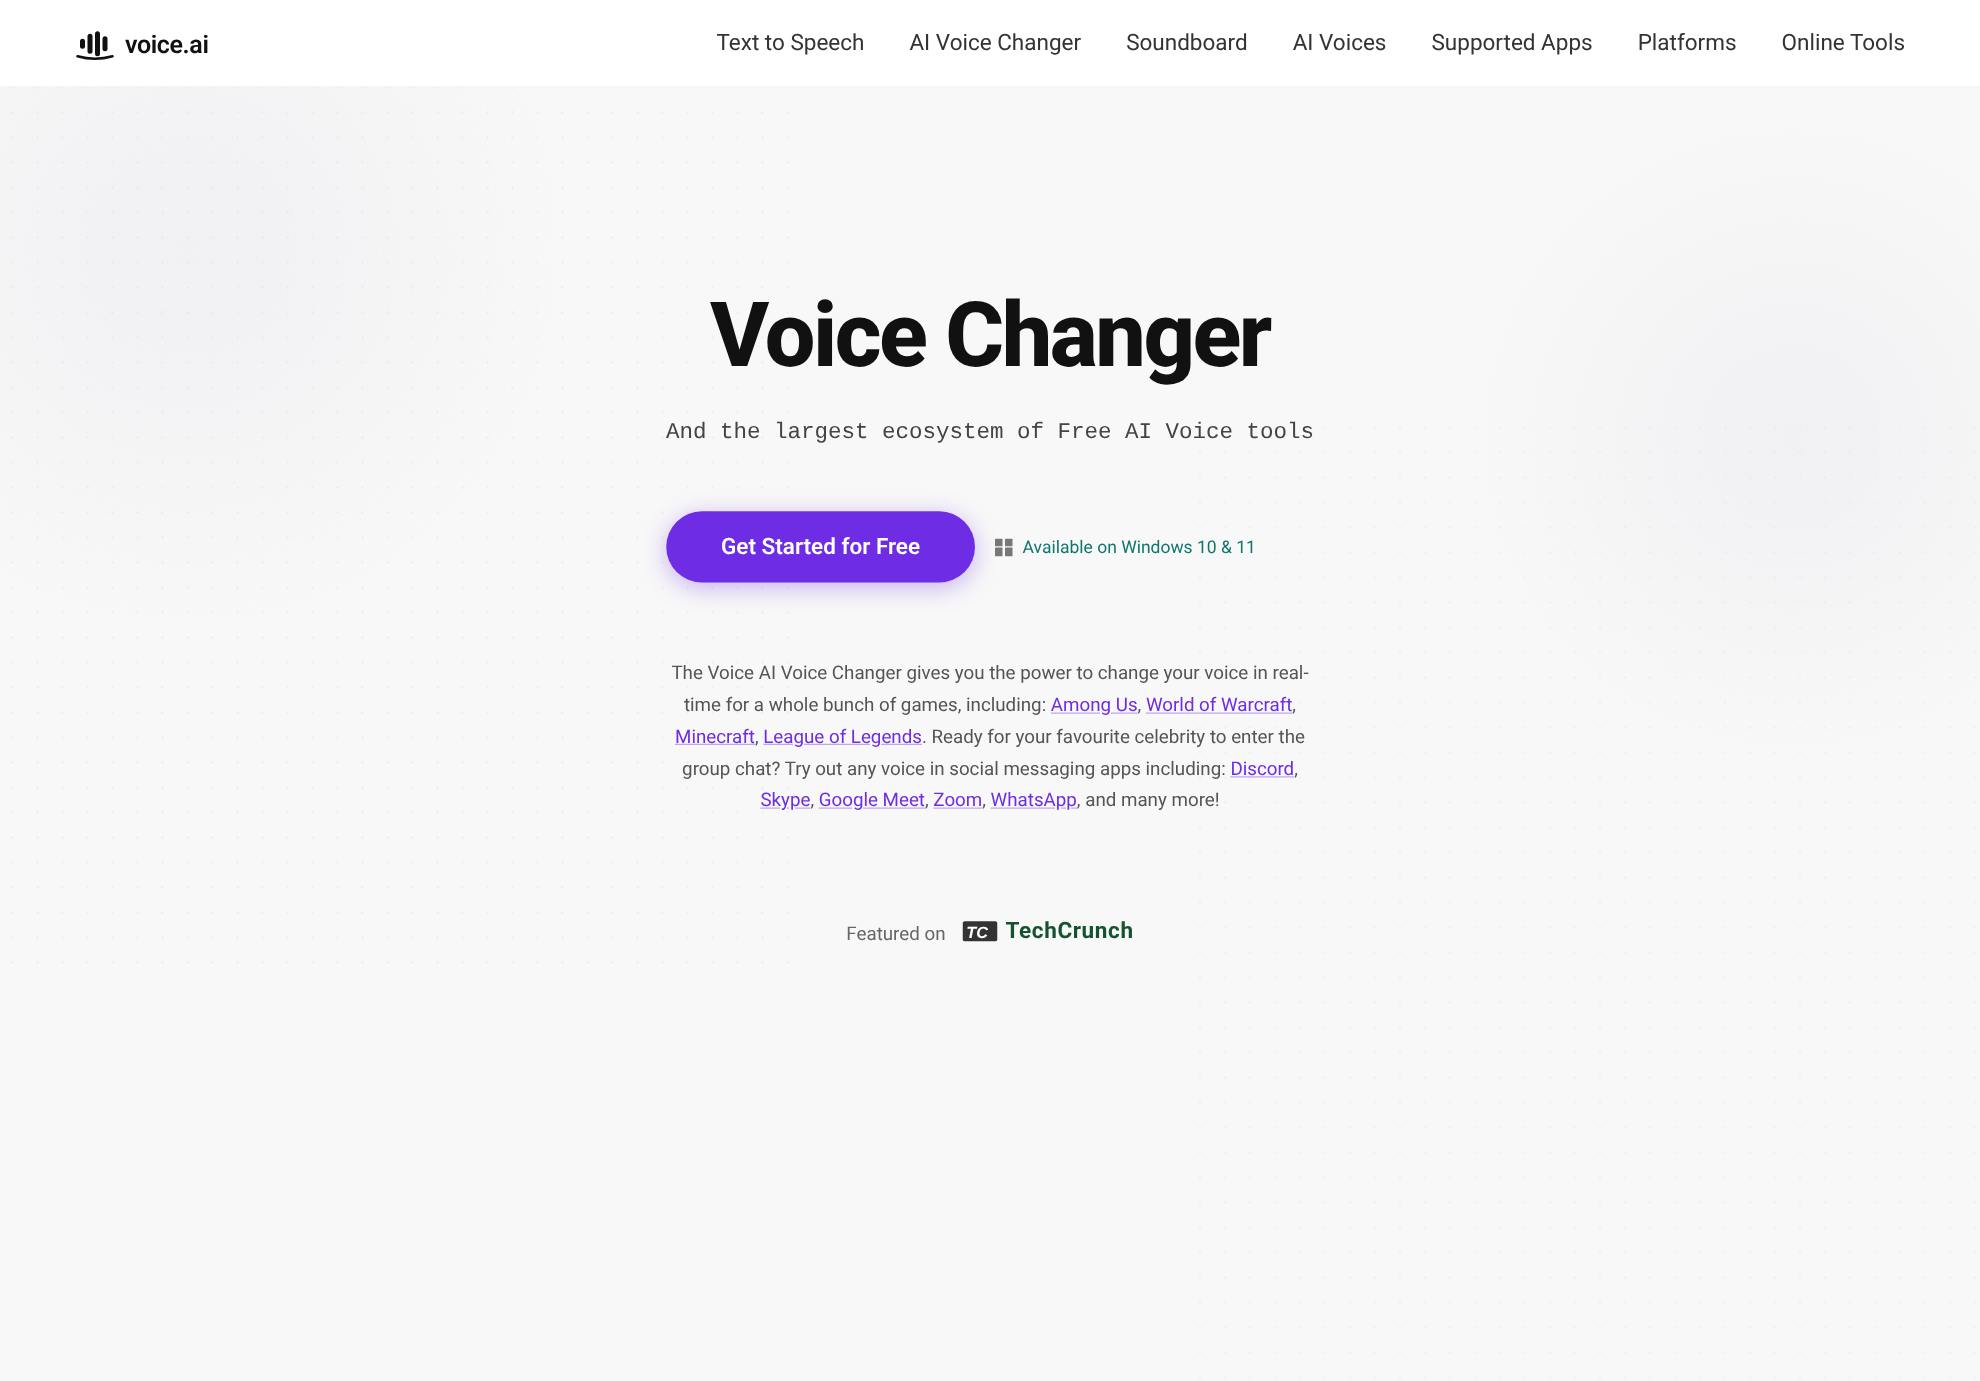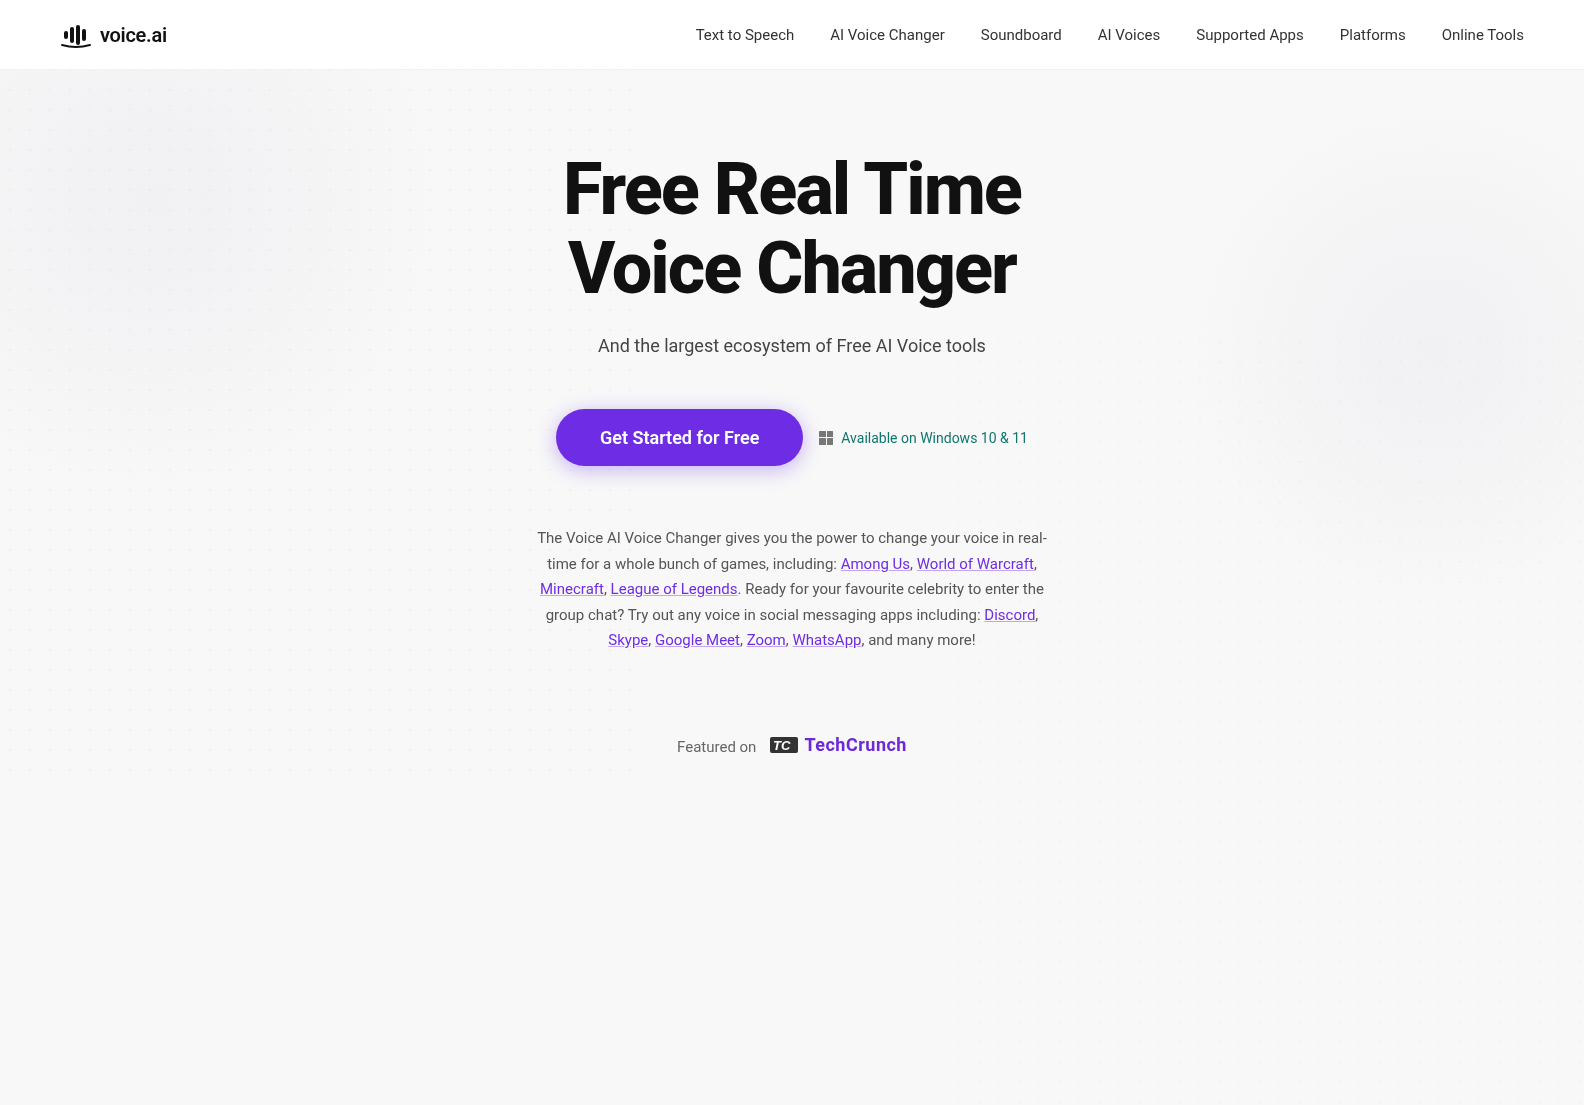--- a/index.html
+++ b/index.html
@@ -104,21 +104,21 @@
     .nav-links {
       display: flex;
       align-items: center;
       gap: 36px;
       list-style: none;
     }
 
     .nav-links a {
       text-decoration: none;
       color: #333;
-      font-size: 15px;
+      font-size: 18px;
       font-weight: 400;
       transition: color 0.2s;
       margin-top: 16px;
     }
 
     
     main {
       position: relative;
       z-index: 1;
       display: flex;
@@ -143,20 +143,21 @@
       letter-spacing: -2px;
       margin-bottom: 24px;
     }
 
     .hero-subtitle {
       font-size: 18px;
       color: #444;
       margin-bottom: 48px;
       font-weight: 400;
       line-height: 1.6;
+      font-family: Liberation Mono, monospace;
     }
 
     .cta-container {
       display: flex;
       flex-direction: row;
       align-items: center;
       gap: 16px;
       margin-bottom: 60px;
     }
 
@@ -235,21 +236,21 @@
 
     .techcrunch-logo {
       display: flex;
       align-items: center;
       gap: 6px;
     }
 
     .tc-text {
       font-size: 18px;
       font-weight: 700;
-      color: #6d28d9;
+      color: #14532d;
       letter-spacing: 0.5px;
     }
 
     
     ::-webkit-scrollbar {
       width: 8px;
     }
     ::-webkit-scrollbar-track {
       background: #f0f0f0;
     }
@@ -287,21 +288,21 @@
     <li><a href="#">AI Voices</a></li>
     <li><a href="#">Supported Apps</a></li>
     <li><a href="#">Platforms</a></li>
     <li><a href="#">Online Tools</a></li>
   </ul>
 </nav>
 
 <main>
   <section class="hero-section">
     <h1 class="hero-title">
-      <span>Free Real Time</span><br>
+      <br>
       <span>Voice Changer</span>
     </h1>
     <p class="hero-subtitle">And the largest ecosystem of Free AI Voice tools</p>
 
     <div class="cta-container">
       <a href="#" class="cta-button">Get Started for Free</a>
       <div class="windows-badge">
         <span class="windows-icon">
           <span class="win-grid">
             <span class="win-cell"></span>

